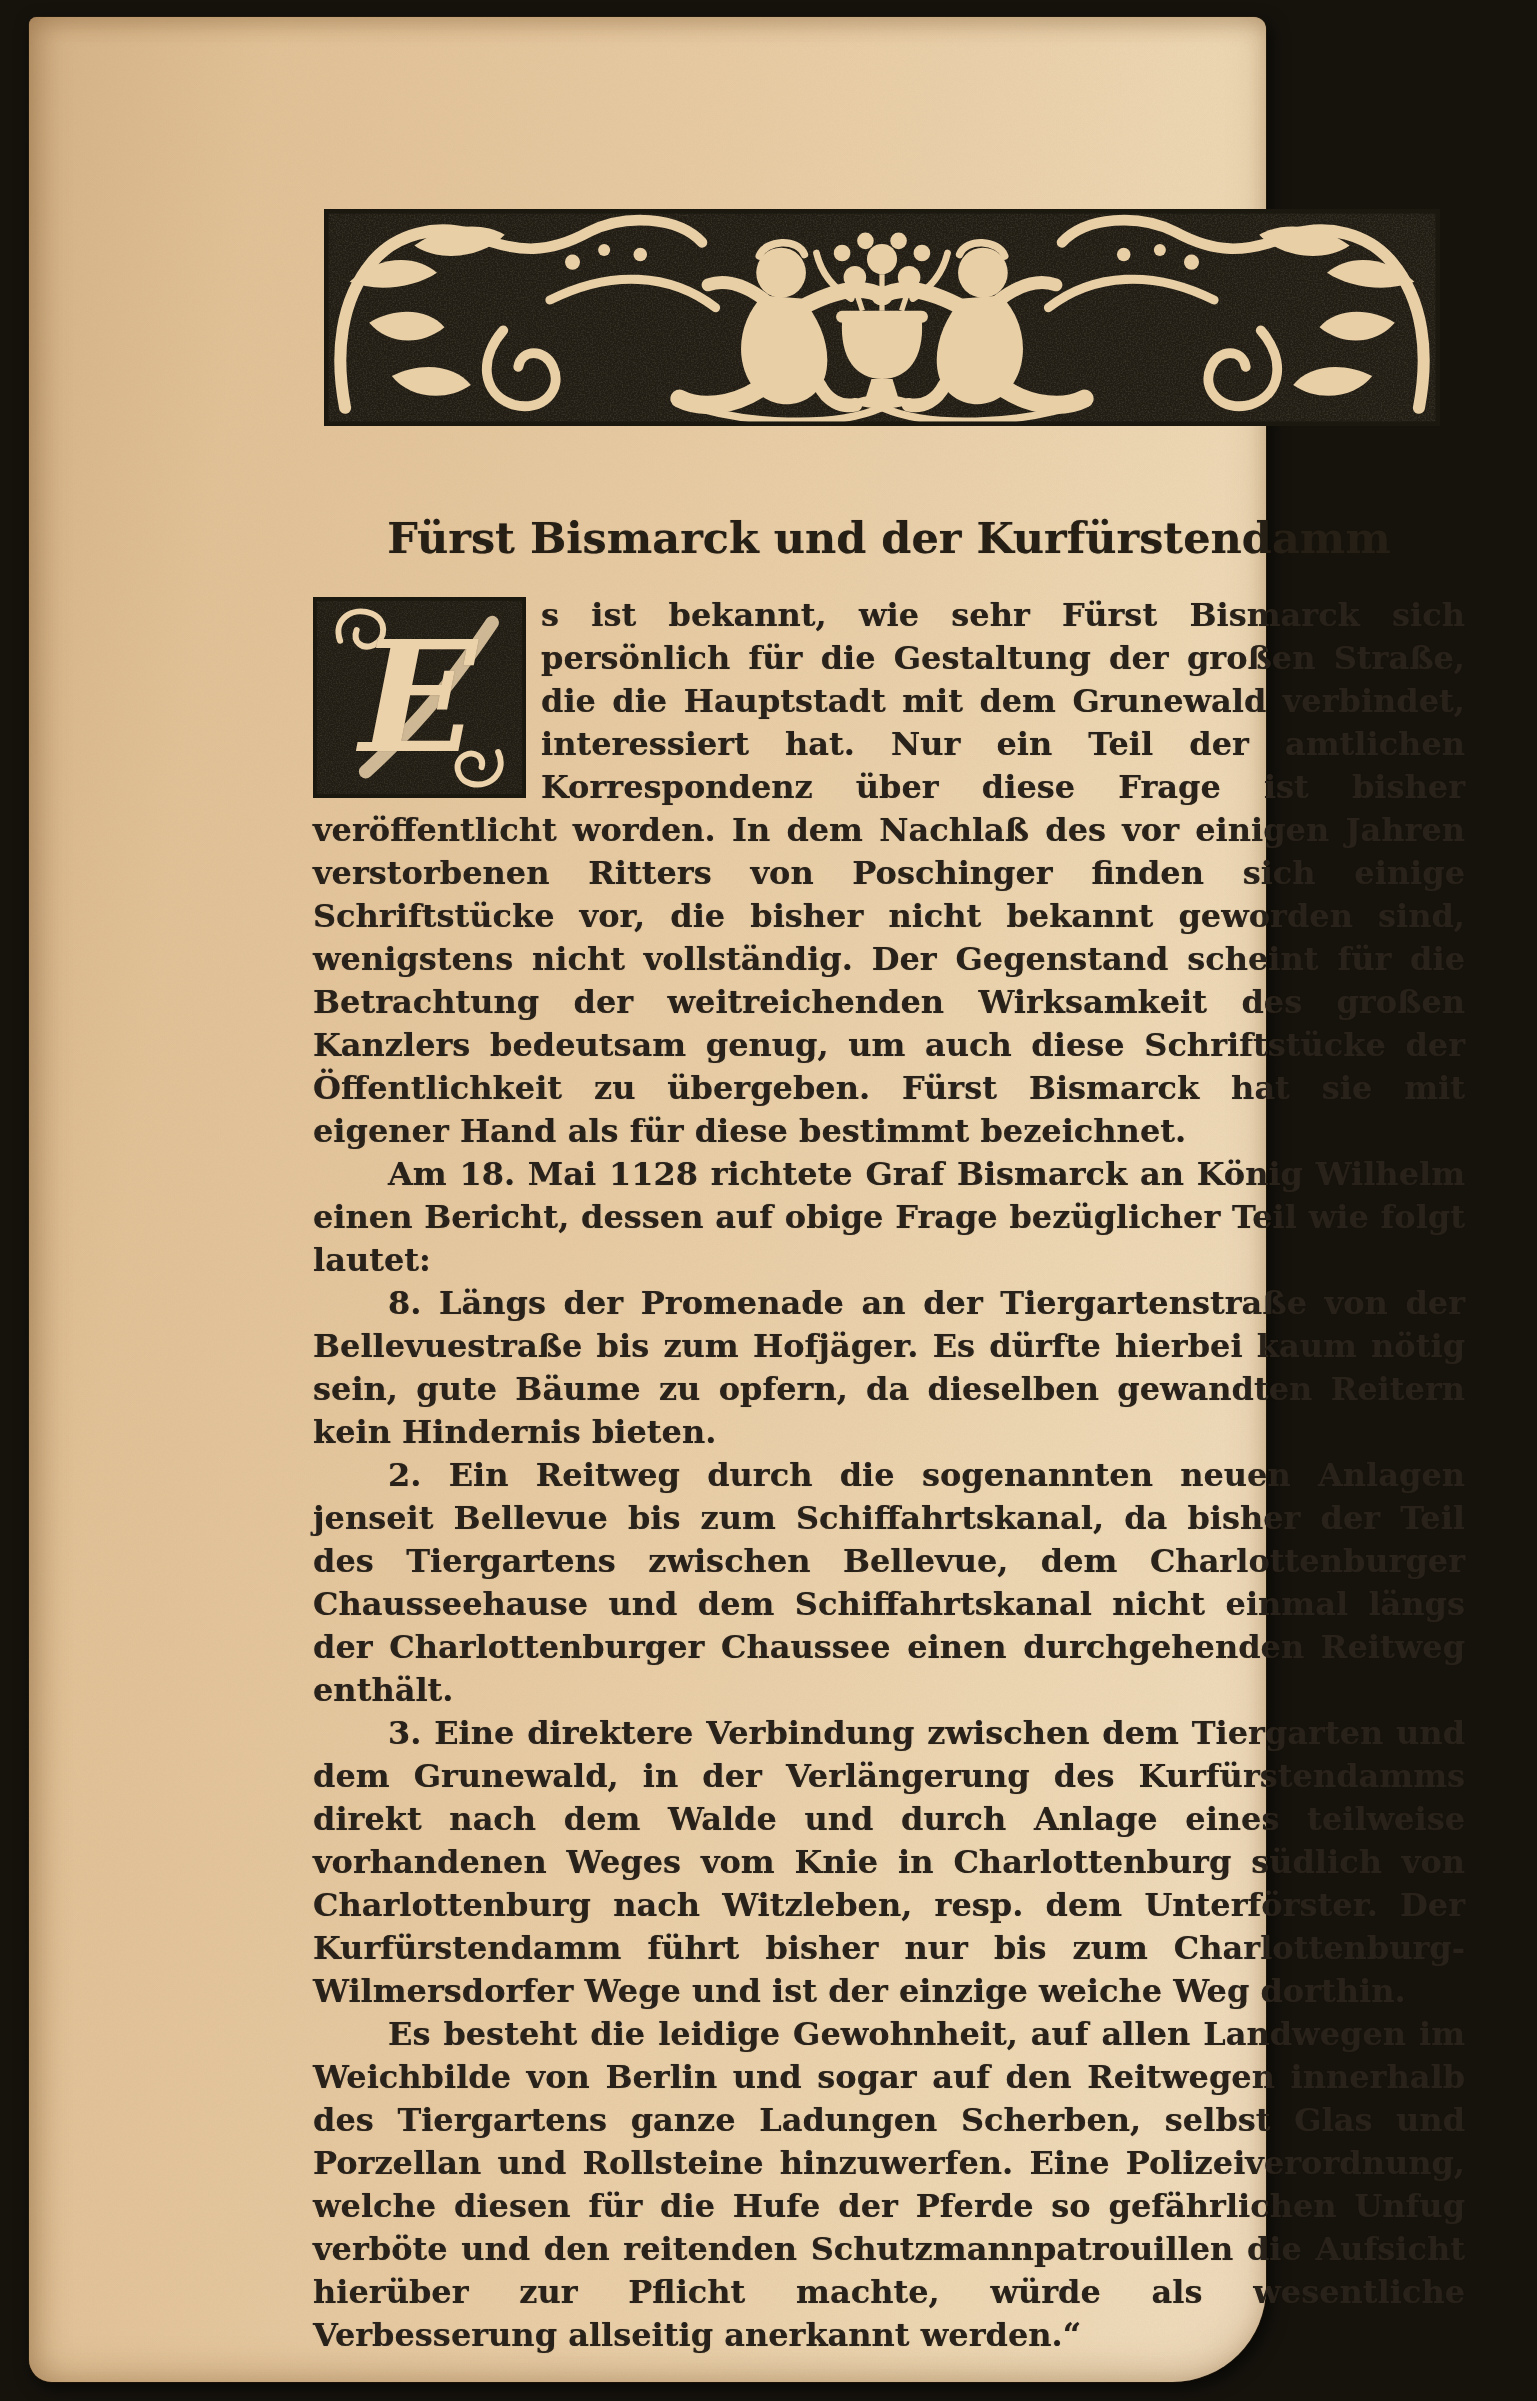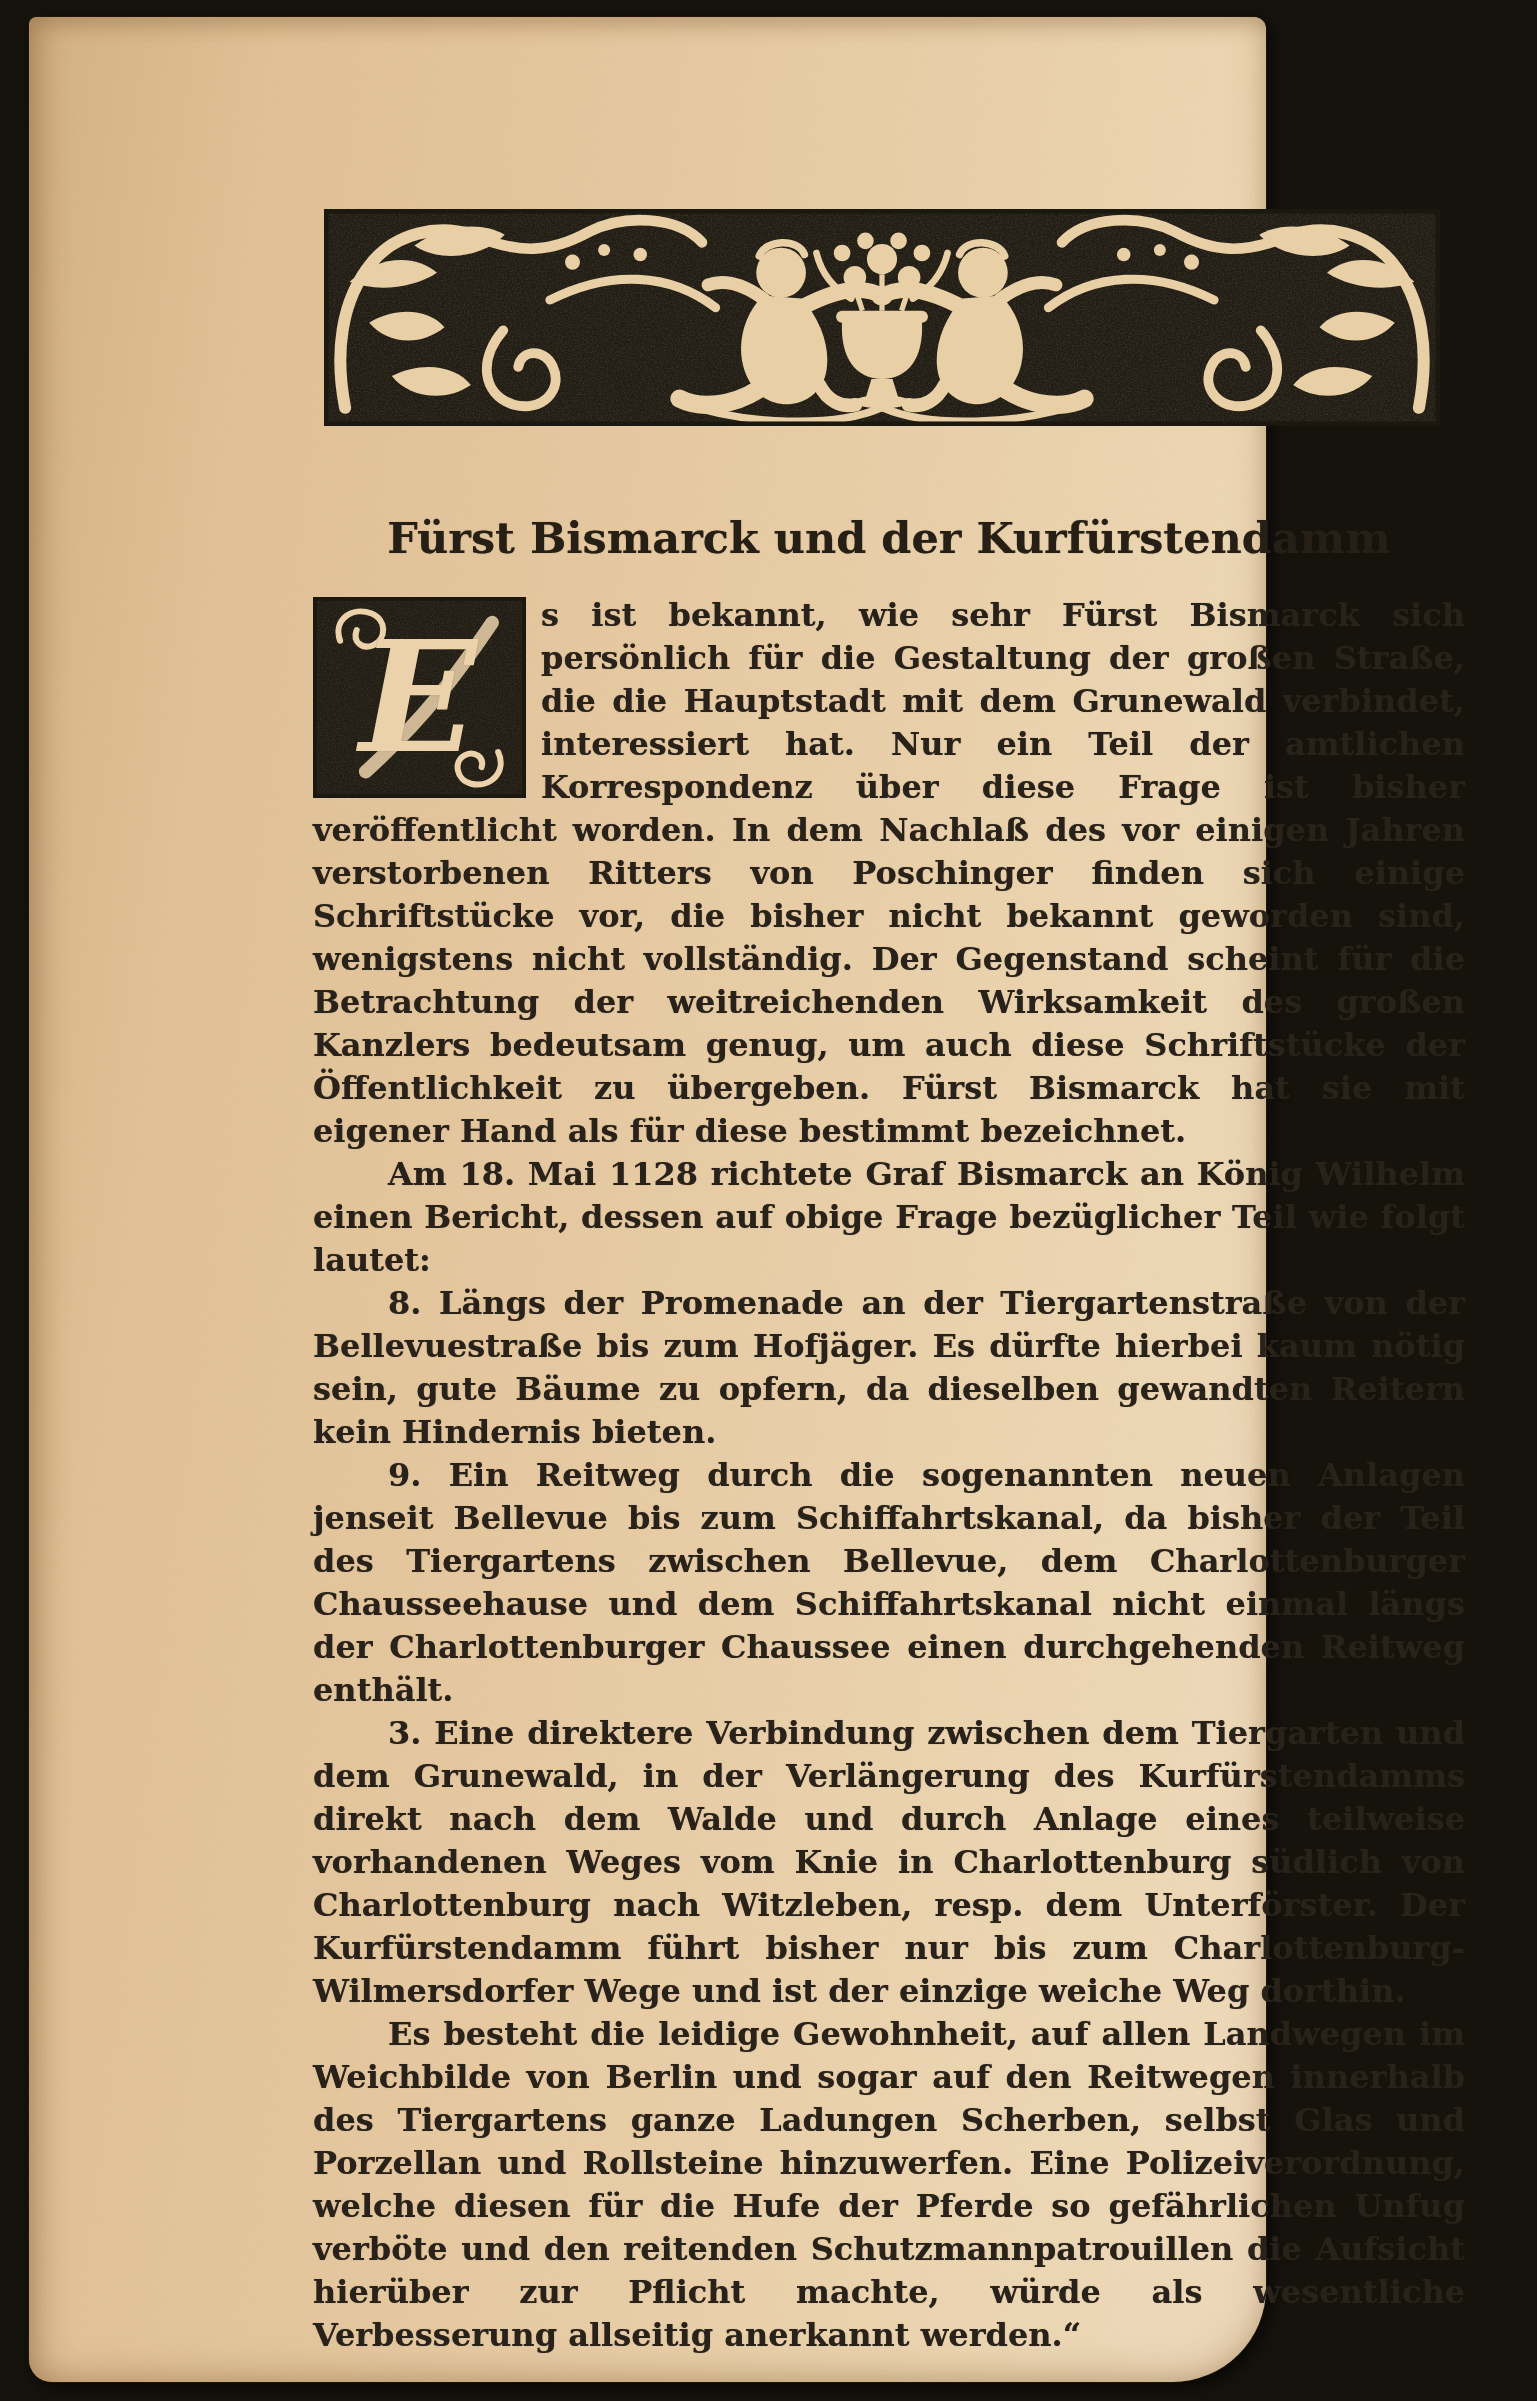--- a/index.html
+++ b/index.html
@@ -134,19 +134,19 @@
             <path d="M246,206 C258,232 236,254 210,248 C190,243 186,218 202,210 C214,204 228,212 224,226" stroke-width="8"></path>
           </g>
           <text x="140" y="205" text-anchor="middle" font-family="DejaVu Serif, Liberation Serif, serif" font-size="205" font-style="italic" font-weight="bold" fill="#ecd2aa">E</text>
           <rect x="2.5" y="2.5" width="278" height="262" fill="none" stroke="#1b180f" stroke-width="5"></rect>
         </svg>
       </span><span>s ist bekannt, wie sehr Fürst Bismarck sich persönlich für die Gestaltung der großen Straße, die die Hauptstadt mit dem Grunewald verbindet, interessiert hat. Nur ein Teil der amtlichen Korrespondenz über diese Frage ist bisher veröffentlicht worden. In dem Nachlaß des vor einigen Jahren verstorbenen Ritters von Poschinger finden sich einige Schriftstücke vor, die bisher nicht bekannt geworden sind, wenigstens nicht vollständig. Der Gegenstand scheint für die Betrachtung der weitreichenden Wirksamkeit des großen Kanzlers bedeutsam genug, um auch diese Schriftstücke der Öffentlichkeit zu übergeben. Fürst Bismarck hat sie mit eigener Hand als für diese bestimmt bezeichnet.</span>
     </p>
 
     <p class="para indent">Am 18. Mai 1128 richtete Graf Bismarck an König Wilhelm einen Bericht, dessen auf obige Frage bezüglicher Teil wie folgt lautet:</p>
     <p class="para indent">8. Längs der Promenade an der Tiergartenstraße von der Bellevuestraße bis zum Hofjäger. Es dürfte hierbei kaum nötig sein, gute Bäume zu opfern, da dieselben gewandten Reitern kein Hindernis bieten.</p>
-    <p class="para indent">9. Ein Reitweg durch die sogenannten neuen Anlagen jenseit Bellevue bis zum Schiffahrtskanal, da bisher der Teil des Tiergartens zwischen Bellevue, dem Charlottenburger Chausseehause und dem Schiffahrtskanal nicht einmal längs der Charlottenburger Chaussee einen durchgehenden Reitweg enthält.</p>
+    <p class="para indent">2. Ein Reitweg durch die sogenannten neuen Anlagen jenseit Bellevue bis zum Schiffahrtskanal, da bisher der Teil des Tiergartens zwischen Bellevue, dem Charlottenburger Chausseehause und dem Schiffahrtskanal nicht einmal längs der Charlottenburger Chaussee einen durchgehenden Reitweg enthält.</p>
     <p class="para indent">3. Eine direktere Verbindung zwischen dem Tiergarten und dem Grunewald, in der Verlängerung des Kurfürstendamms direkt nach dem Walde und durch Anlage eines teilweise vorhandenen Weges vom Knie in Charlottenburg südlich von Charlottenburg nach Witzleben, resp. dem Unterförster. Der Kurfürstendamm führt bisher nur bis zum Charlottenburg-Wilmersdorfer Wege und ist der einzige weiche Weg dorthin.</p>
     <p class="para indent">Es besteht die leidige Gewohnheit, auf allen Landwegen im Weichbilde von Berlin und sogar auf den Reitwegen innerhalb des Tiergartens ganze Ladungen Scherben, selbst Glas und Porzellan und Rollsteine hinzuwerfen. Eine Polizeiverordnung, welche diesen für die Hufe der Pferde so gefährlichen Unfug verböte und den reitenden Schutzmannpatrouillen die Aufsicht hierüber zur Pflicht machte, würde als wesentliche Verbesserung allseitig anerkannt werden.“</p>
   </div>
 
 </div>
 
 
 </body></html>

